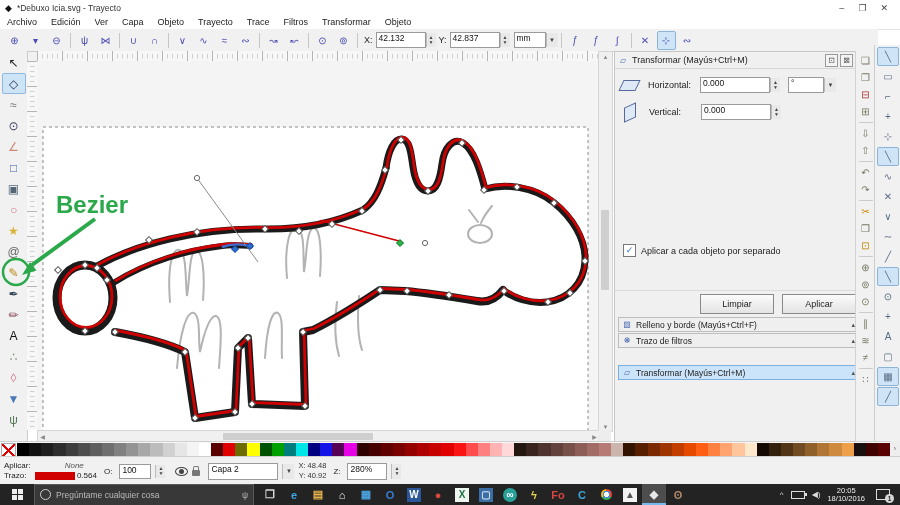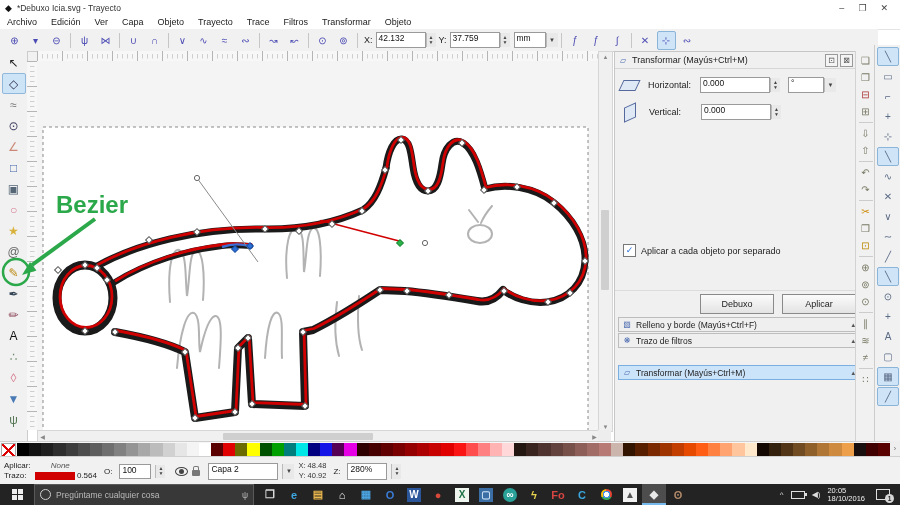--- a/index.html
+++ b/index.html
@@ -96,21 +96,21 @@
   #searchbox{width:208px;height:20px;background:#383838;border:1px solid #5a5a5a;display:flex;align-items:center;
        color:#b9b9b9;font-size:8.5px;gap:5px;padding:0 5px}
   .ticon{width:24px;height:21px;display:flex;align-items:center;justify-content:center;font-size:11px;font-weight:bold;color:#ddd}
   .ticon.active{background:#4d4d4d;box-shadow:inset 0 -2px 0 #76b9ed}
   .chrome-core{width:11px;height:11px;border-radius:50%;
        background:radial-gradient(circle at center,#fff 0 2.5px,#4a90e2 2.5px 4px,transparent 4px),
        conic-gradient(#e84335 0 120deg,#34a853 120deg 240deg,#fbbc05 240deg)}
   #tray{margin-left:auto;display:flex;align-items:center;color:#ddd;gap:7px;padding-right:4px}
   .batt{width:12px;height:6px;border:1px solid #ddd;position:relative}
   .batt::after{content:"";position:absolute;right:-3px;top:1px;width:2px;height:3px;background:#ddd}
-  #clock{font-size:7.5px;line-height:8px;text-align:left;color:#eee}
+  #clock{font-size:7.5px;line-height:8px;text-align:center;color:#eee}
   .acticon{width:12px;height:9px;border:1px solid #ddd;position:relative}
   .badge{position:absolute;right:-5px;bottom:-4px;width:9px;height:9px;border-radius:50%;background:#d8d8d8;
        color:#222;font-size:6.5px;display:flex;align-items:center;justify-content:center;font-weight:bold}
 </style>
 </head>
 <body>
 
 <div class="abs flex" id="titlebar">
   <span style="margin:0 5px;font-size:9px;color:#111">◆</span>
   <span>*Debuxo Icia.svg - Trayecto</span>
@@ -158,21 +158,21 @@
       <div class="tbi">⊚</div>
     </span>
   <span class="vsep"></span>
   <span class="lab">X:</span>
   <span class="field" style="width:44px">
     <span>42.132</span>
     </span>
   <span class="spinb">▲<br>▼</span>
   <span class="lab">Y:</span>
   <span class="field" style="width:44px">
-    <span>37.759</span>
+    <span>42.837</span>
     </span>
   <span class="spinb">▲<br>▼</span>
   <span class="field" style="width:26px;margin-left:4px">
     <span>mm</span>
     </span>
   <span class="ddb">▼</span>
   <span class="vsep"></span>
   <span class="flex">
       <div class="tbi">ƒ</div>
       <div class="tbi">ƒ</div>
@@ -346,21 +346,21 @@
       </span>
     <span class="spinb">▲<br>▼</span>
   </div>
   <div class="flex" style="position:absolute;left:8px;top:192px">
     <span class="cbx">
         <span>✓</span>
       </span>
     <span style="margin-left:5px">Aplicar a cada objeto por separado</span>
   </div>
   <div class="abs flex" style="left:0;top:238px;width:241px;height:26px;border-top:1px solid #dcdcdc;justify-content:flex-end;gap:8px;padding-right:8px">
-    <span class="btn" style="width:72px">Debuxo</span>
+    <span class="btn" style="width:72px">Limpiar</span>
     <span class="btn" style="width:72px">Aplicar</span>
   </div>
   <div class="phdr" style="top:265px">
     <span class="pico">▧</span>
     <span>Relleno y borde (Mayús+Ctrl+F)</span>
     <span class="parrow">▴</span>
   </div>
   <div class="phdr" style="top:281px">
     <span class="pico">❋</span>
     <span>Trazo de filtros</span>
@@ -498,21 +498,21 @@
     </span>
 </div>
 <div class="abs flex" id="palscroll" style="justify-content:center">›</div>
 
 <div class="abs flex" id="statusbar" style="padding:0 4px;gap:4px">
   <span style="line-height:10px">
     <span>Aplicar:</span><br>
     <span>Trazo:</span>
   </span>
   <span style="line-height:10px;text-align:left">
-    <span style="font-style:italic;color:#555;margin-left:16px">None</span><br>
+    <span style="font-style:italic;color:#555;margin-left:30px">None</span><br>
     <span style="display:inline-block;width:40px;height:8px;background:#d10000;vertical-align:middle"></span>
     <span>0.564</span>
   </span>
   <span class="lab" style="font-size:8px">O:</span>
   <span class="field" style="width:26px;height:13px">
     <span>100</span>
     </span>
   <span class="spinb" style="height:13px">▲<br>▼</span>
   <span class="eye" style="margin-left:6px"></span>
   <span class="lock"></span>

